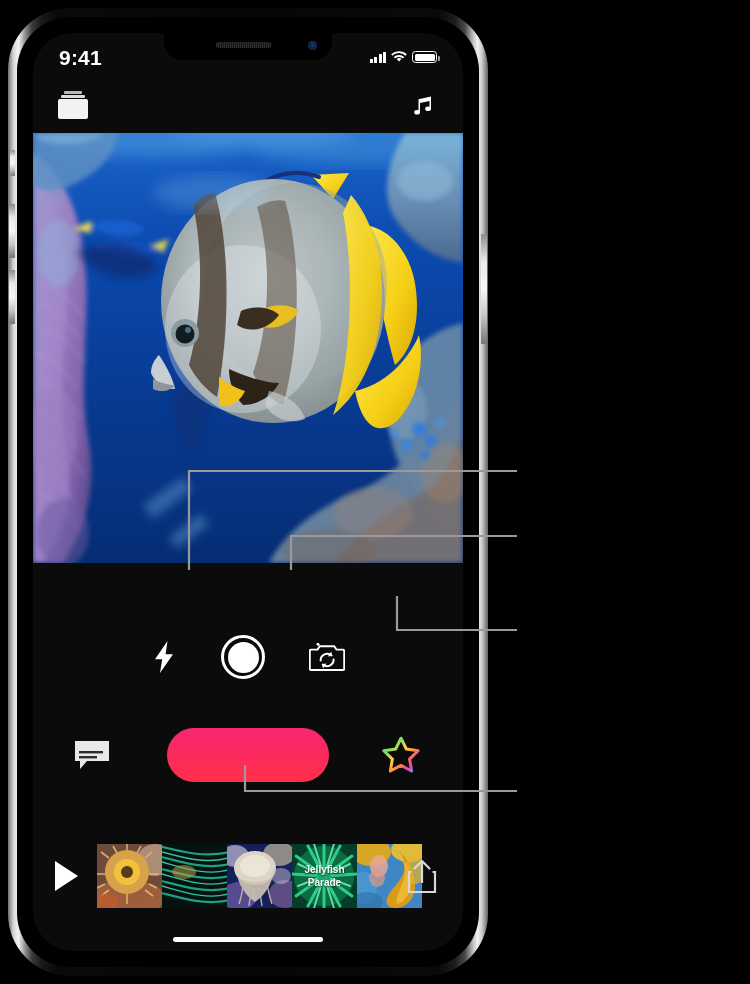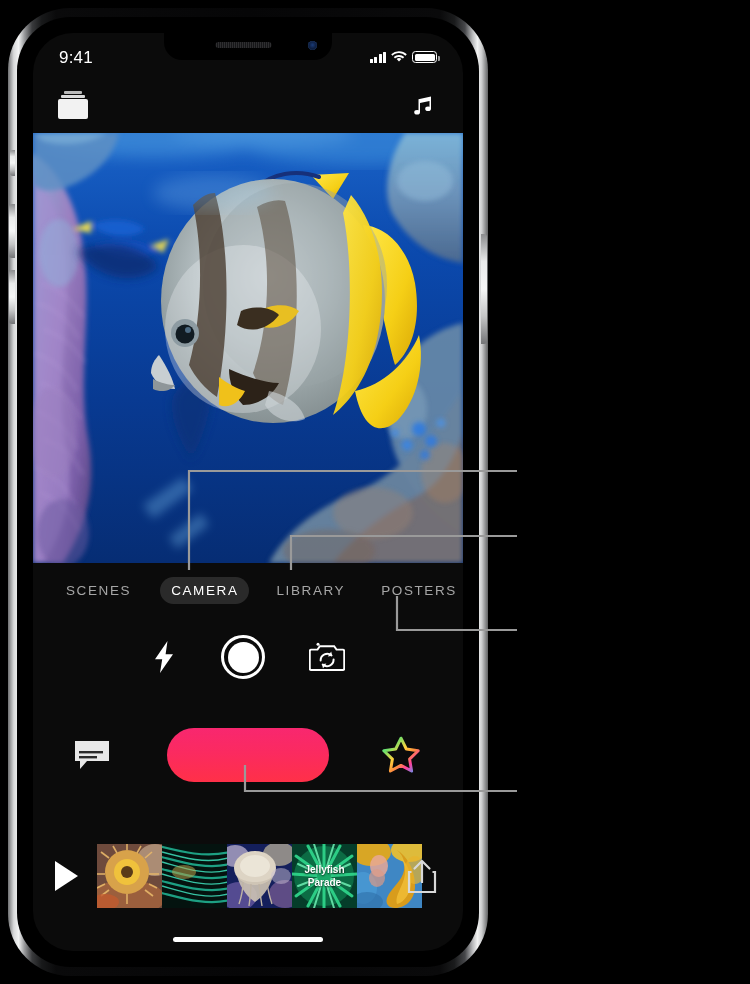--- a/index.html
+++ b/index.html
@@ -70,21 +70,21 @@
                   border-radius: 3px 0 0 3px; }
   #power-btn    { right: 1px; top: 226px; width: 6px; height: 110px;
                   border-radius: 0 3px 3px 0; }
 
   
   #status-bar {
     position: absolute; left: 0; top: 0; width: 100%; height: 44px;
     display: flex; align-items: center; justify-content: space-between;
     padding: 0 26px; z-index: 30; color: #fff;
   }
-  #status-time { font-size: 17px; font-weight: normal; letter-spacing: .2px;
+  #status-time { font-size: 21px; font-weight: bold; letter-spacing: .2px;
                  margin-top: 5px; }
   #status-right { display: flex; align-items: center; gap: 5px; margin-top: 4px; }
   .bars { display: flex; align-items: flex-end; gap: 1.5px; height: 11px; }
   .bars i { display: block; width: 3px; background: #fff; border-radius: .5px; }
   .bars i:nth-child(1){ height: 4px; } .bars i:nth-child(2){ height: 6px; }
   .bars i:nth-child(3){ height: 8.5px; } .bars i:nth-child(4){ height: 11px; }
   .battery { width: 25px; height: 12px; border: 1.5px solid #fff;
              border-radius: 3.5px; padding: 1.5px; position: relative; }
   .battery span { display: block; width: 100%; height: 100%;
              background: #fff; border-radius: 1.5px; }
@@ -389,26 +389,20 @@
           <g opacity=".3" filter="url(#blur4)">
             <path d="M110 372 L150 344 L160 356 L120 386Z" fill="#8fd6ff"></path>
             <path d="M136 404 L168 380 L176 392 L144 416Z" fill="#8fd6ff"></path>
           </g>
           <g opacity=".22" filter="url(#blur7)">
             <ellipse cx="180" cy="60" rx="60" ry="18" fill="#9fd8ff"></ellipse>
           </g>
         </svg>
       </div>
 
-      <div id="tabs">
-        <div class="tab" id="tab-scenes">SCENES</div>
-        <div class="tab active" id="tab-camera">CAMERA</div>
-        <div class="tab" id="tab-library">LIBRARY</div>
-        <div class="tab" id="tab-posters">POSTERS</div>
-      </div>
 
       <div id="cam-controls">
         <svg width="26" height="34" viewBox="0 0 26 34">
           <path d="M16.5 1 4 19.2h7.2L9 33 22 14.2h-7.4Z" fill="#fff"></path>
         </svg>
         <div id="shutter-button">
             <span></span>
           </div>
         <svg width="36" height="30" viewBox="0 0 36 30">
           <path d="M2.2 7.6h6.3l2.3-3.4h14.4l2.3 3.4h6.3a1.4 1.4 0 0 1 1.4 1.4v17.6a1.4 1.4 0 0 1-1.4 1.4H2.2A1.4 1.4 0 0 1 .8 26.6V9a1.4 1.4 0 0 1 1.4-1.4Z" fill="none" stroke="#fff" stroke-width="1.9"></path>

